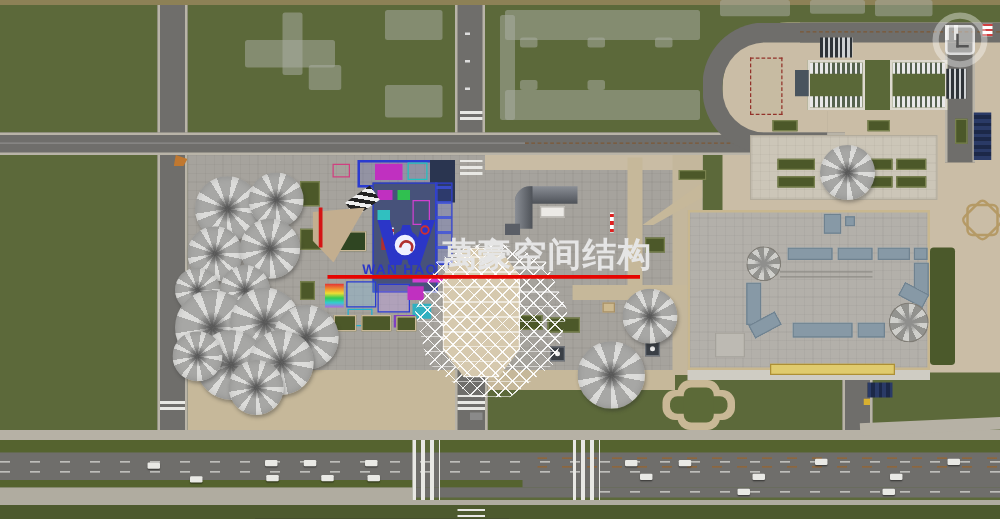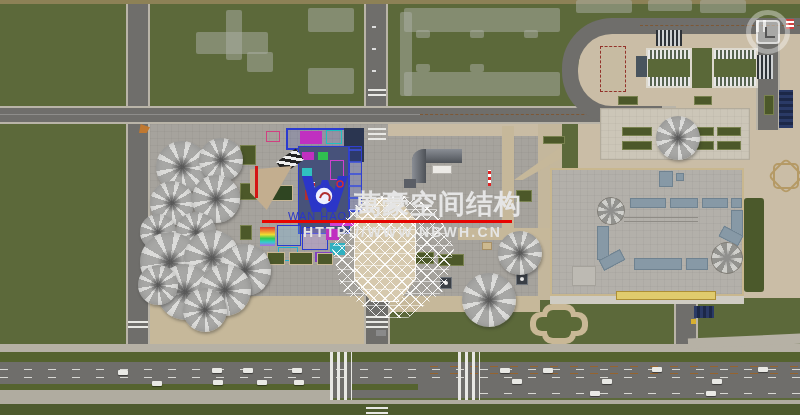--- a/index.html
+++ b/index.html
@@ -260,25 +260,24 @@
   <div class="abs car" style="left:706px;top:391px;"></div>
 
   <div class="abs" style="left:0;top:0;width:800px;height:415px;pointer-events:none;">
     <div class="abs" style="left:288px;top:172px;width:62px;height:52px;">
       <svg width="62" height="40" viewBox="0 0 62 40" style="position:absolute;left:0;top:2px;">
         <polygon points="14,2 24,2 29,22 34,6 40,6 45,22 50,2 60,2 48,38 39,38 36,26 33,38 24,38" fill="#2b36c8"></polygon>
         <circle cx="36" cy="22" r="10" fill="#eef0ff" stroke="#2b36c8" stroke-width="3.5"></circle>
         <path d="M32 24 q2 -7 8 -4 q3 2 1 7" fill="none" stroke="#b03030" stroke-width="2"></path>
         <circle cx="52" cy="10" r="3" fill="none" stroke="#d03030" stroke-width="1.5"></circle>
       </svg>
-      <div style="position:absolute;left:0;top:38px;width:62px;text-align:left;color:#2b36c8;font-weight:normal;font-size:11px;letter-spacing:1px;">WAN HAO</div>
+      <div style="position:absolute;left:0;top:38px;width:62px;text-align:right;color:#2b36c8;font-weight:bold;font-size:11px;letter-spacing:1px;">WAN HAO</div>
     </div>
     <div class="abs wm-red" style="left:354px;top:186px;font-size:27px;letter-spacing:1px;">萬豪空间结构</div>
     <div class="abs redline" style="left:262px;top:220px;width:250px;height:3px;"></div>
-    <div class="abs wm-red" style="left:303px;top:224px;font-size:14px;letter-spacing:2.2px;">HTTP://WWW.NBWH.CN</div>
 
     <div class="abs" style="left:746px;top:10px;width:44px;height:44px;border:5px solid rgba(255,255,255,.38);border-radius:50%;box-sizing:border-box;">
       <div style="position:absolute;left:5px;top:5px;width:24px;height:24px;background:rgba(225,225,225,.5);border:2px solid rgba(255,255,255,.6);border-radius:4px;box-sizing:border-box;">
         <div style="position:absolute;left:7px;top:5px;width:8px;height:9px;border-left:2px solid #555;border-bottom:2px solid #555;"></div>
       </div>
     </div>
   </div>
 
 </div>
 

